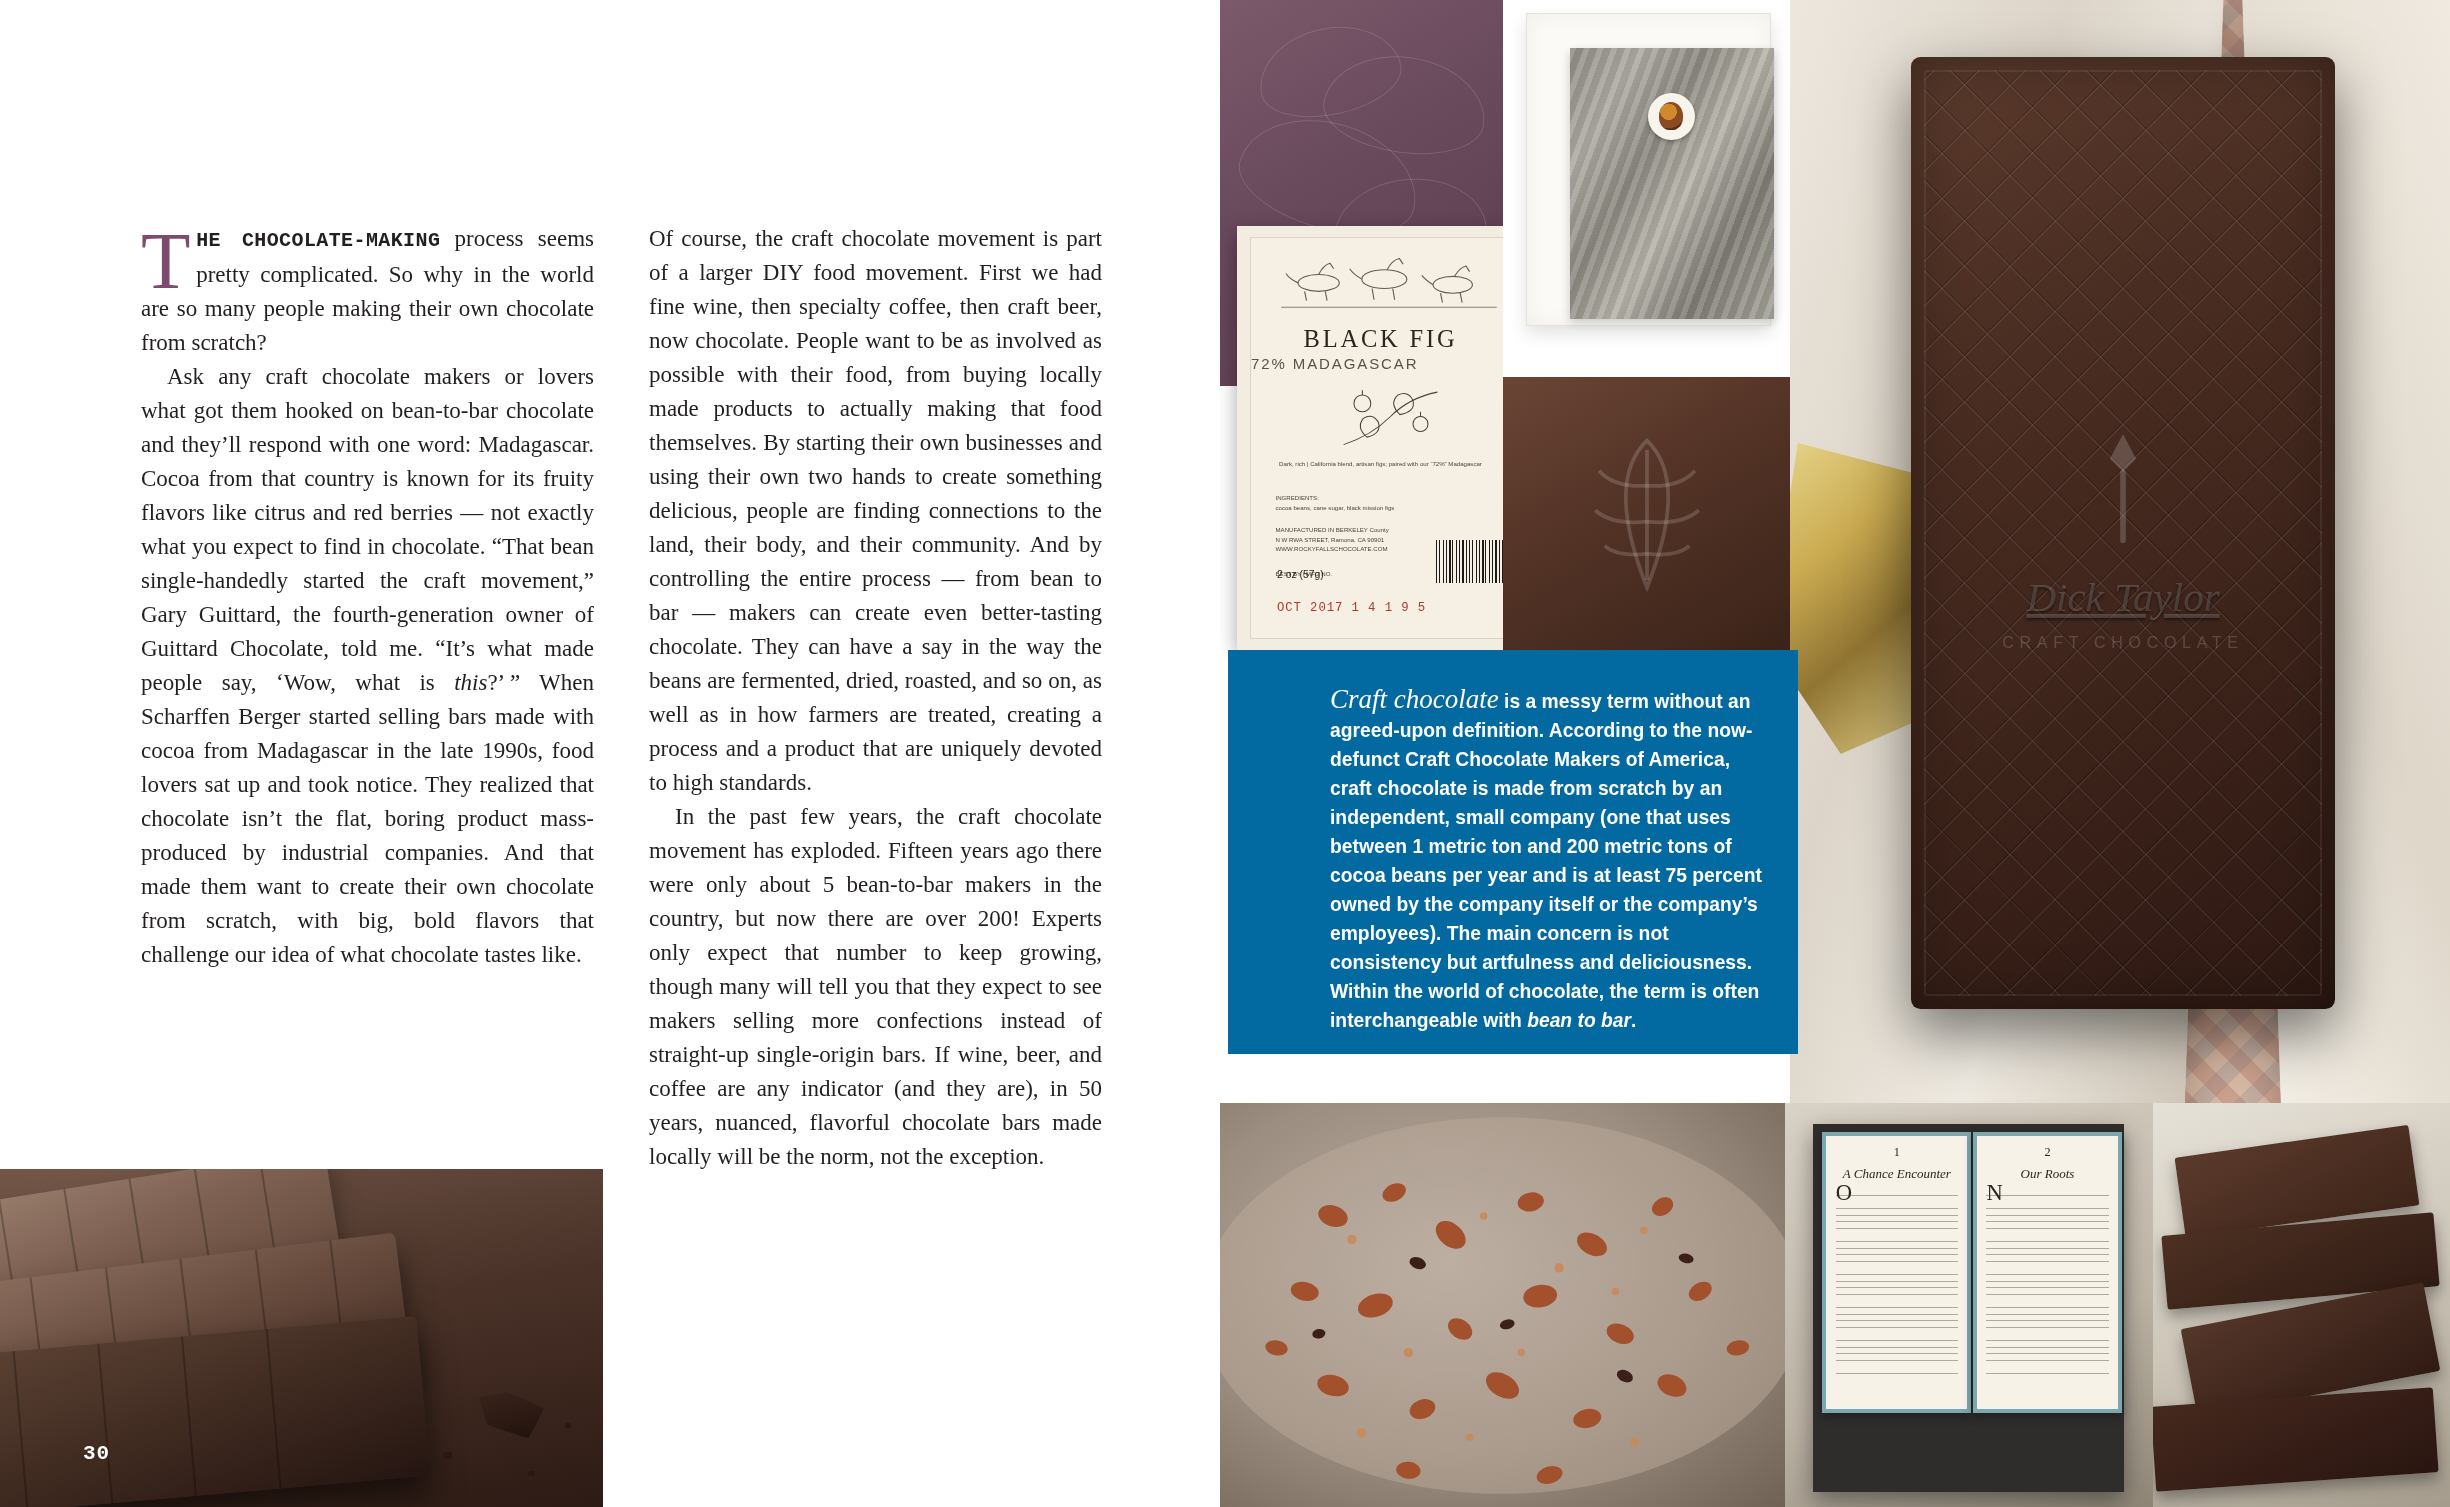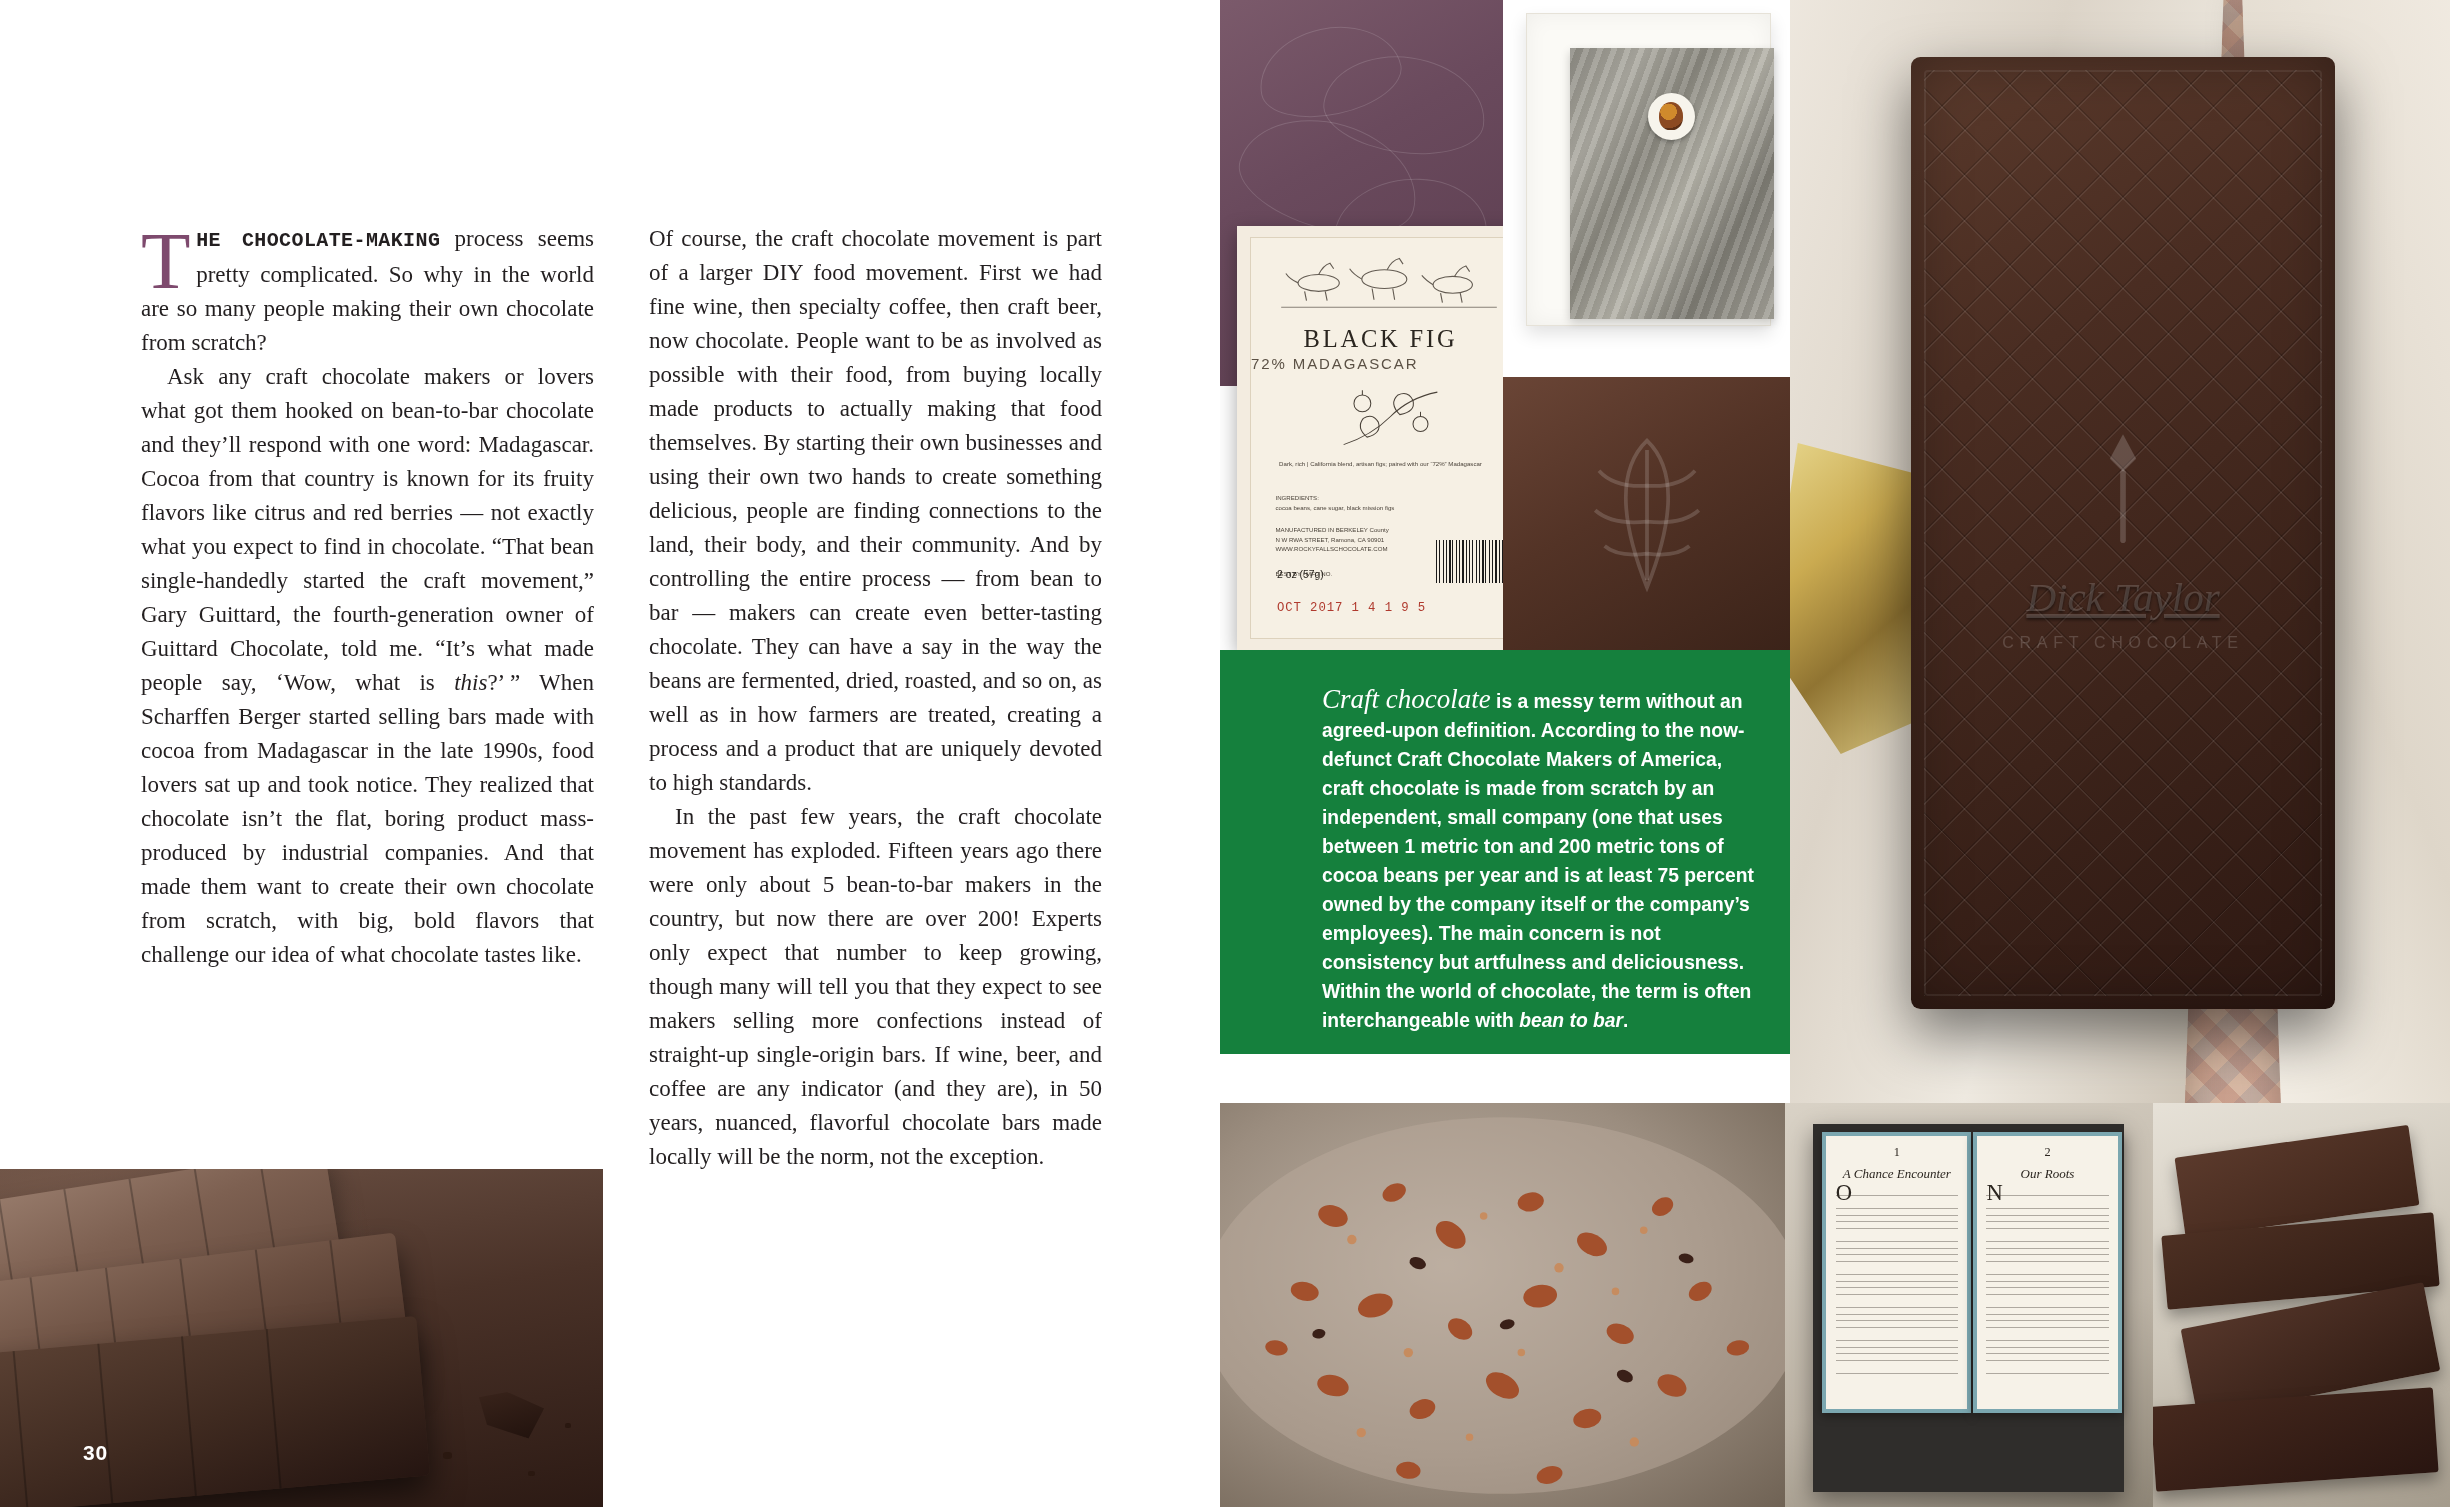--- a/index.html
+++ b/index.html
@@ -78,21 +78,21 @@
     font-size: 20px;
     letter-spacing: 0.4px;
     color: #231f20;
   }
   .italic { font-style: italic; }
 
   .folio {
     position: absolute;
     left: 83px;
     bottom: 43px;
-    font-family: Liberation Sans, sans-serif;
+    font-family: Liberation Mono, monospace;
     font-size: 21px;
     font-weight: bold;
     color: #ffffff;
     letter-spacing: 0.9px;
   }
 
   
   .photo-bottom-left {
     position: absolute;
     left: 0;
@@ -394,23 +394,23 @@
     text-align: center;
     font-family: "Liberation Sans", sans-serif;
     font-size: 16px;
     letter-spacing: 5.7px;
     color: rgba(255,255,255,.17);
   }
 
   
   .tileF {
     position: absolute;
-    left: 0; top: 650px;
+    left: 8px; top: 650px;
     width: 570px; height: 404px;
-    background: #15803d;
+    background: #0369a1;
     overflow: hidden;
   }
   .tileF .callout {
     position: absolute;
     left: 102px; right: 32px; top: 34px;
   }
   .tileF .callout .lead {
     font-family: "Liberation Serif", serif;
     font-style: italic;
     font-size: 27px;

